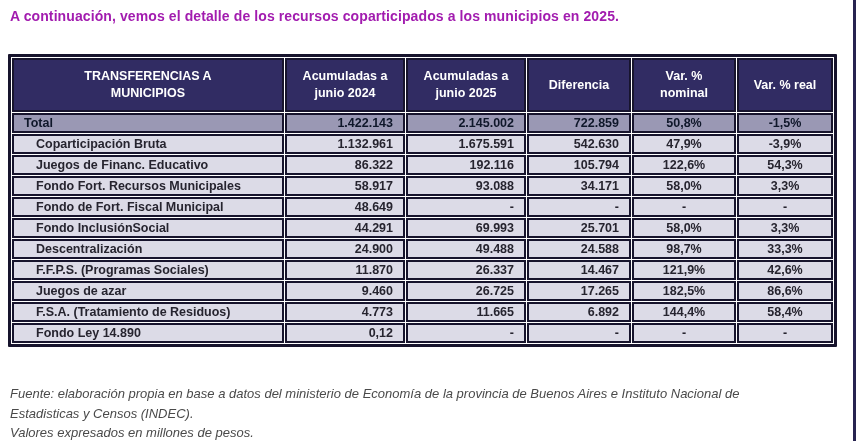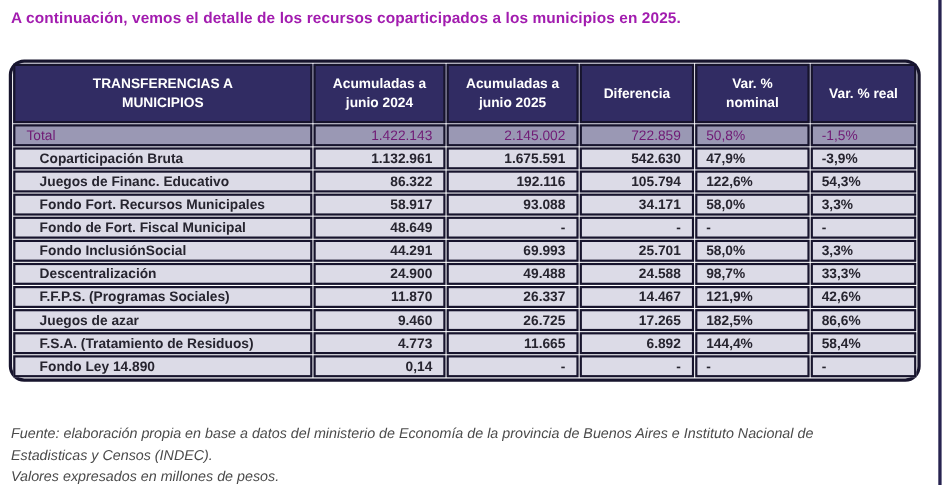--- a/index.html
+++ b/index.html
@@ -7,42 +7,42 @@
               font-family:"Liberation Sans", sans-serif; }
   .page { position:relative; width:862px; height:441px; background:#ffffff; }
 
   .page-border-line { position:absolute; top:0; bottom:0; right:6px; width:3px;
                       background:var(--page-border,#272350); }
 
   .title { position:absolute; left:10px; top:8px; font-size:14px; font-weight:700;
            color:#a21caf; letter-spacing:.1px; }
 
   .tbl-wrap { position:absolute; left:8px; top:54px;
-              border:3px solid var(--grid,#17142d); border-radius:14px;
+              border:3px solid var(--grid,#17142d); border-radius:1px;
               background:#ffffff; padding:0; }
   table { border-collapse:separate; border-spacing:1px; table-layout:fixed; }
   th, td { border:2px solid var(--grid,#17142d); }
 
   th { background:var(--header-bg,#312c63); color:var(--header-tx,#ffffff);
        font-size:12.5px; font-weight:700; text-align:center; vertical-align:middle;
        height:54px; padding:3px 4px; line-height:1.35; }
   th span { display:inline-block; }
   th.c-h0 span { max-width:180px; }
   th.c-h1 span, th.c-h2 span { max-width:102px; }
   th.c-h4 span { max-width:62px; }
   th.c-h5 span { white-space:nowrap; }
 
   td { background:var(--row-bg,#dcdbe7); color:#26242f; font-size:12.5px;
        font-weight:600; height:20px; padding:1px 8px; }
-  tr.total td { background:var(--total-bg,#9a98b4); color:#701a75; font-weight:400; }
+  tr.total td { background:var(--total-bg,#9a98b4); color:#0f172a; font-weight:700; }
 
   td.c-label { text-align:left; padding-left:22px; }
   tr.total td.c-label { padding-left:10px; }
   td.c-num { text-align:right; padding-right:10px; }
-  td.c-pct { text-align:left; }
+  td.c-pct { text-align:center; }
 
   .footer { position:absolute; left:10px; top:384px; font-style:italic;
             font-size:13px; line-height:1.5; color:#4a4a4a; width:800px; }
 </style>
 </head>
 <body>
 
 <div class="page">
 
   <div class="page-border-line"></div>
@@ -145,21 +145,21 @@
           <tr>
             <td class="c-label">F.S.A. (Tratamiento de Residuos)</td>
             <td class="c-num">4.773</td>
             <td class="c-num">11.665</td>
             <td class="c-num">6.892</td>
             <td class="c-pct">144,4%</td>
             <td class="c-pct">58,4%</td>
           </tr>
           <tr>
             <td class="c-label">Fondo Ley 14.890</td>
-            <td class="c-num">0,14</td>
+            <td class="c-num">0,12</td>
             <td class="c-num">-</td>
             <td class="c-num">-</td>
             <td class="c-pct">-</td>
             <td class="c-pct">-</td>
           </tr>
         </tbody>
     </table>
   </div>
 
   <div class="footer">

